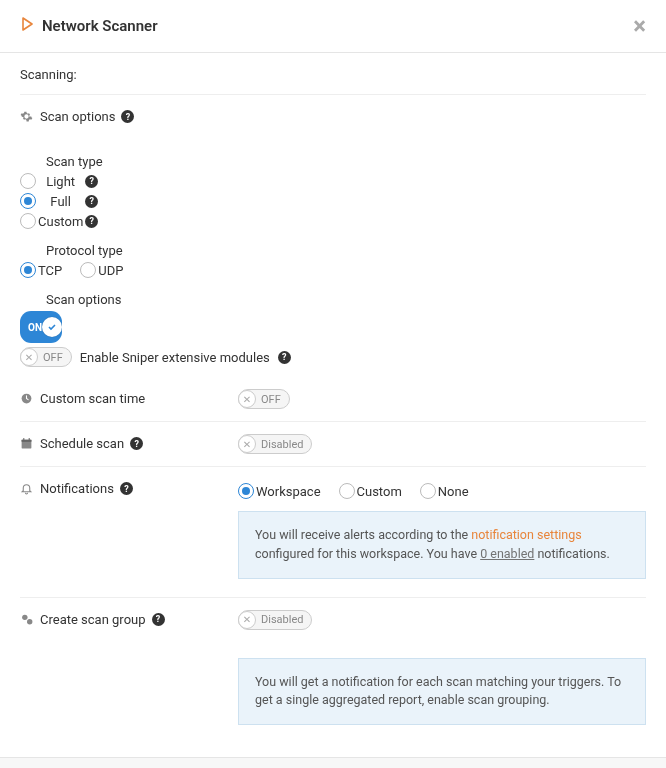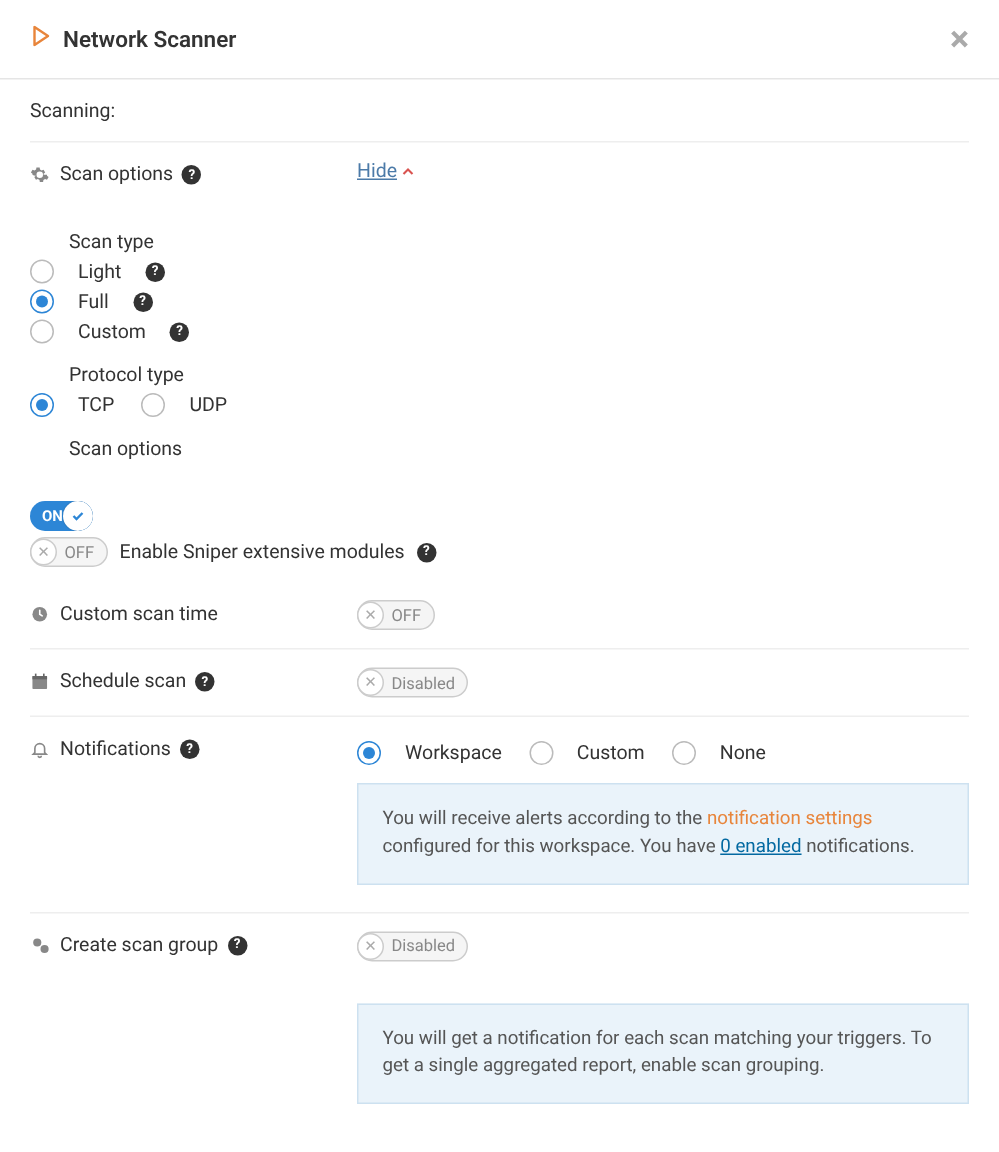--- a/index.html
+++ b/index.html
@@ -61,23 +61,24 @@
       text-decoration: underline;
       font-size: 13px;
       cursor: pointer;
       display: inline-flex;
       align-items: center;
       gap: 3px;
     }
     .radio-row {
       display: flex;
       align-items: center;
-      gap: 16px;
+      gap: 2px;
       margin: 4px 0;
       font-size: 13px;
+      justify-content: space-between;
     }
     .radio-inline { display: flex; gap: 18px; flex-wrap: wrap; }
     .radio-outer {
       width: 16px; height: 16px;
       border: 1.5px solid #bbb;
       border-radius: 50%;
       display: inline-flex;
       align-items: center;
       justify-content: center;
       cursor: pointer;
@@ -97,27 +98,26 @@
       font-weight: bold;
       display: inline-flex;
       align-items: center;
       justify-content: center;
       cursor: pointer;
     }
     .toggle {
       display: inline-flex;
       align-items: center;
       border-radius: 11px;
-      height: 20px;
+      height: 32px;
       font-size: 10px;
       font-weight: bold;
       cursor: pointer;
       overflow: hidden;
       vertical-align: middle;
-      margin-top: 23px;
     }
     .toggle.on {
       background: #2d86d6;
       color: #fff;
       padding-left: 8px;
     }
     .t-knob {
       width: 20px; height: 20px;
       border-radius: 50%;
       background: #fff;
@@ -160,21 +160,21 @@
     .alert {
       background: #eaf3fa;
       border: 1px solid #cde1f0;
       padding: 14px 16px;
       font-size: 12.5px;
       color: #555;
       line-height: 1.5;
       margin-top: 8px;
     }
     .alert a.orange { color: #e8853b; text-decoration: none; }
-    .alert a.u { color: #0369a1; text-decoration: underline; }
+    .alert a.u { color: #737373; text-decoration: underline; }
     .footer {
       background: #f7f7f7;
       border-top: 1px solid #e5e5e5;
       padding: 14px 20px;
       display: flex;
       justify-content: flex-end;
       gap: 10px;
     }
     .btn {
       padding: 8px 18px;
@@ -219,28 +219,20 @@
 
   <div class="row">
     <div class="lbl-col">
       <span class="ic">
         <svg width="13" height="13" viewBox="0 0 24 24" fill="#888">
             <path d="M12 8a4 4 0 100 8 4 4 0 000-8zm9 4a7 7 0 01-.1 1.2l2 1.6-2 3.4-2.4-1a7 7 0 01-2 1.2l-.4 2.6h-4l-.4-2.6a7 7 0 01-2-1.2l-2.4 1-2-3.4 2-1.6A7 7 0 013 12a7 7 0 01.1-1.2l-2-1.6 2-3.4 2.4 1a7 7 0 012-1.2L7.9 3h4l.4 2.6a7 7 0 012 1.2l2.4-1 2 3.4-2 1.6c.1.4.1.8.1 1.2z"></path>
           </svg>
       </span>
       <span>Scan options</span>
       <span class="help-ic">?</span>
-    </div>
-    <div class="val-col">
-      <span class="hide-link">
-        <span>Hide</span>
-        <svg width="8" height="8" viewBox="0 0 8 8">
-            <path d="M1 5 L4 2 L7 5" fill="none" stroke="#d9534f" stroke-width="1.4"></path>
-          </svg>
-      </span>
     </div>
   </div>
 
   <div class="row tight-row" style="padding-top:16px">
     <div class="lbl-col indent">Scan type</div>
     <div class="val-col">
       <div class="radio-row">
         <span class="radio-outer"></span>
         <span>Light</span>
         <span class="help-ic">?</span>

